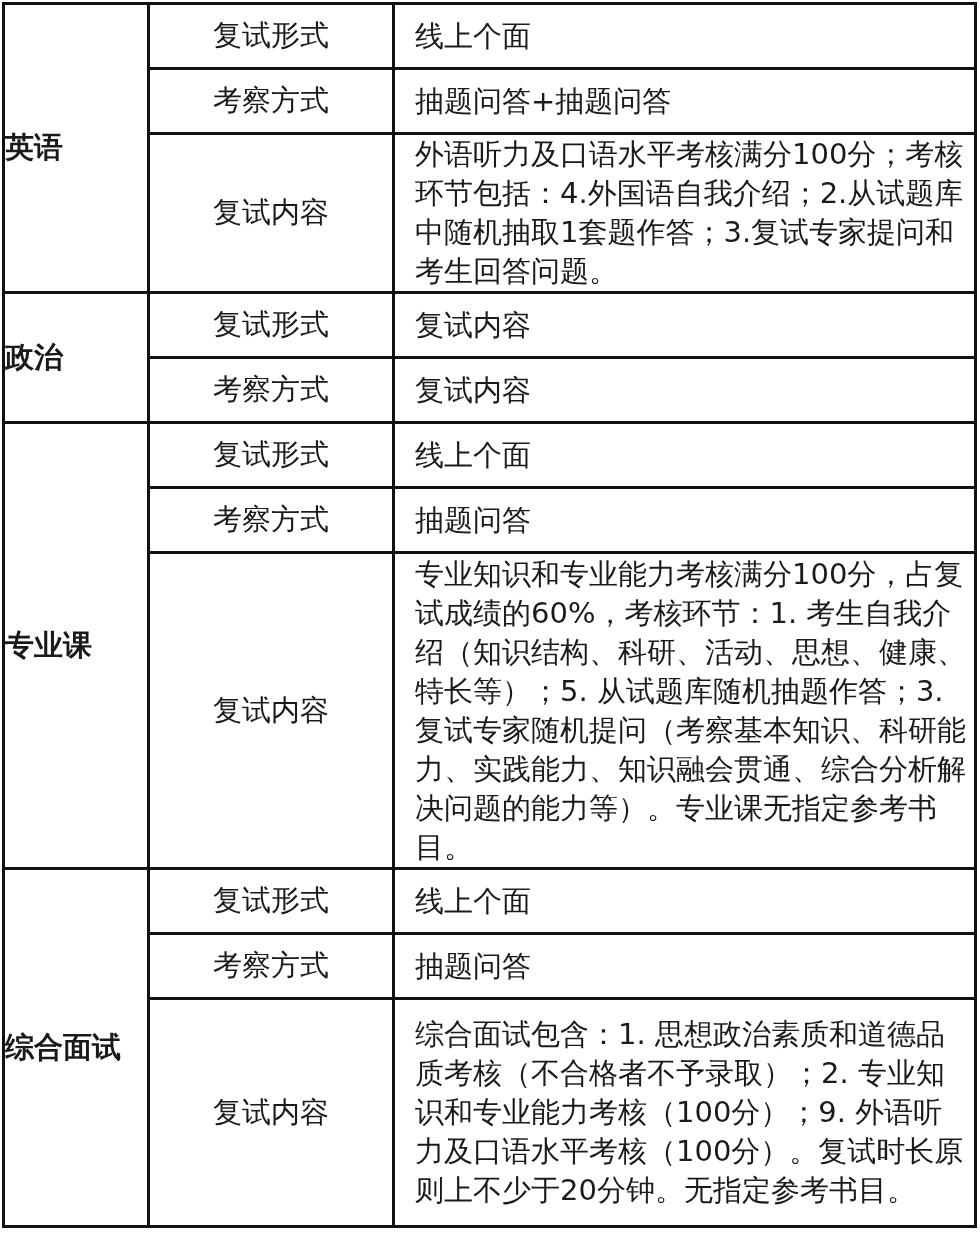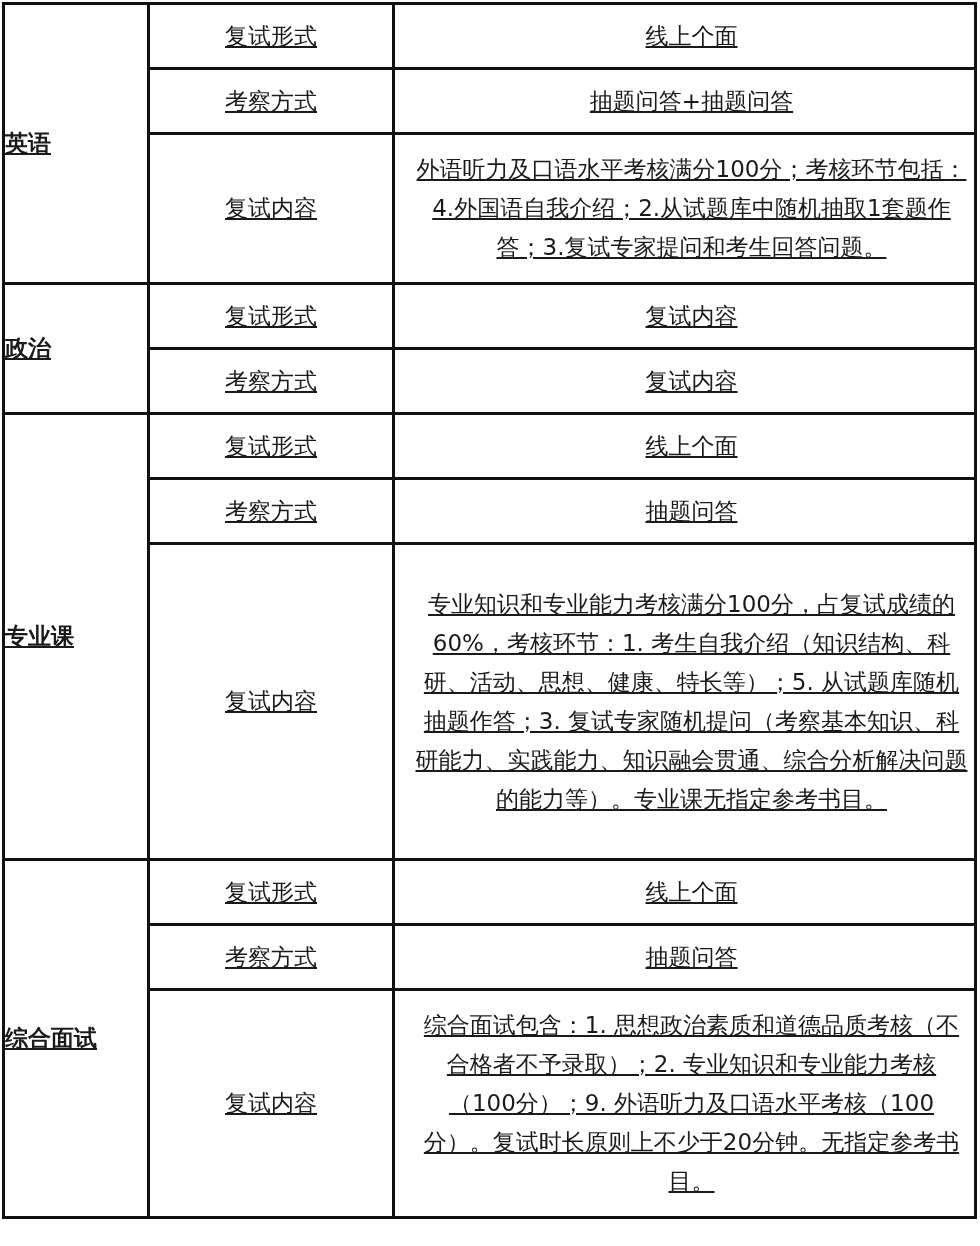--- a/index.html
+++ b/index.html
@@ -6,27 +6,26 @@
     body { width: 980px; height: 1246px; overflow: hidden; font-family: "DejaVu Sans", "Liberation Sans", sans-serif; color: #1a1a1a; }
     table.grid {
       position: absolute; left: 2px; top: 2px;
       width: 975px;
       border-collapse: collapse;
       table-layout: fixed;
     }
     table.grid td {
       border: 3px solid #111;
       padding: 0;
-      font-size: 23px;
+      font-size: 29px;
       vertical-align: middle;
-      text-decoration: underline;
     }
     td.cat { width: 141px; text-align: left; font-weight: bold; font-size: 23px; }
     td.label { width: 240px; text-align: center; }
-    td.val { padding-left: 20px !important; padding-right: 6px !important; line-height: 39px; text-align: center; }
+    td.val { padding-left: 20px !important; padding-right: 6px !important; line-height: 39px; text-align: left; }
     tr.h68 td { height: 62px; }
   </style>
 </head>
 <body>
 
 <table class="grid">
   <colgroup>
       <col style="width:145px">
       <col style="width:245px">
       <col>

